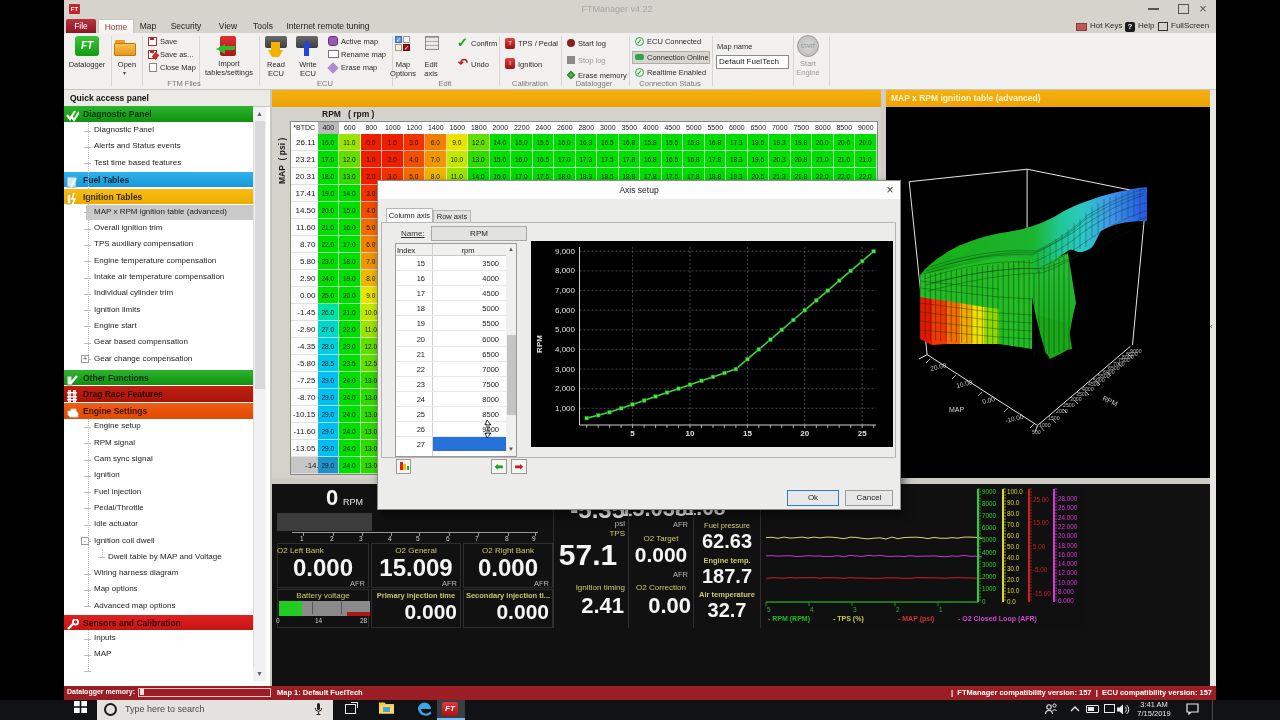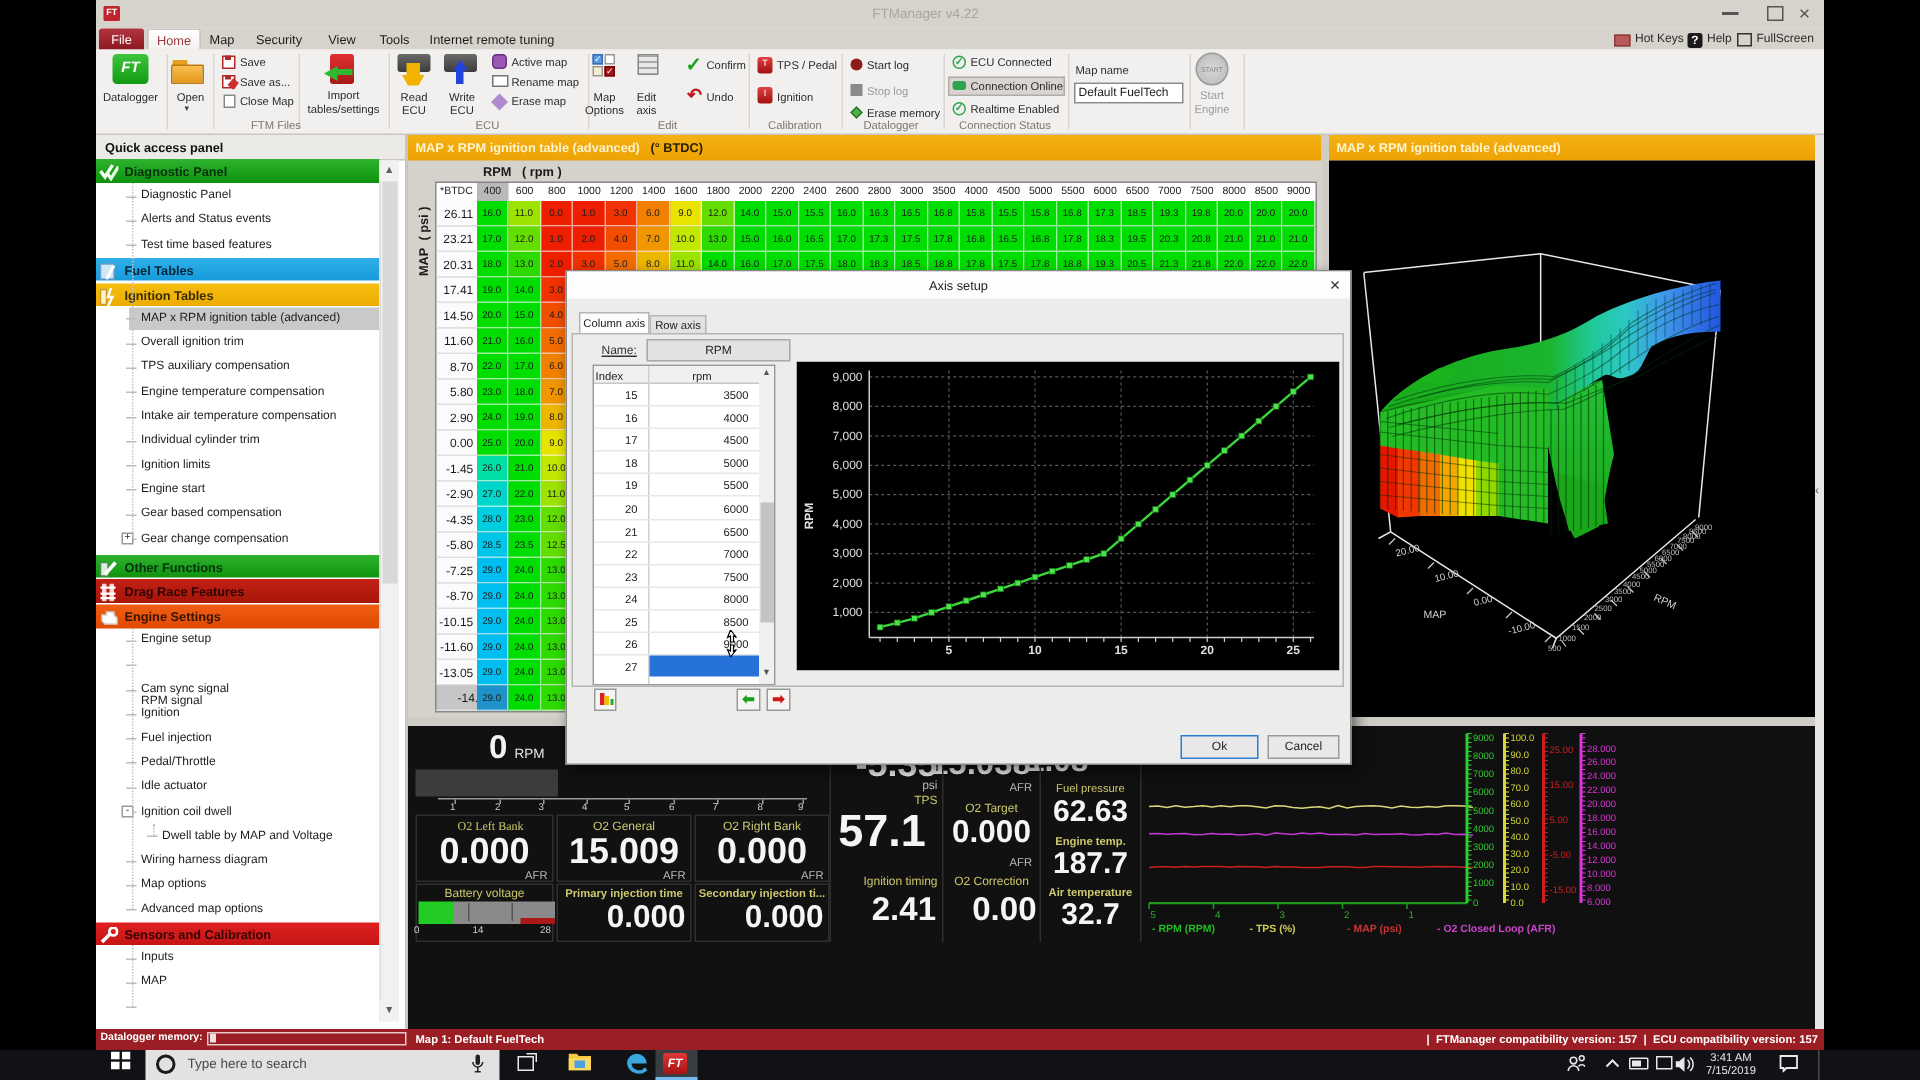--- a/index.html
+++ b/index.html
@@ -180,21 +180,21 @@
       </svg></div>
 <div class="a" style="left:83px;top:389.2px;width:180px;height:11px;color:#2e0502;font-size:8.5px;font-weight:bold;">Drag Race Features</div>
 <div class="a" style="left:64px;top:402.9px;width:189px;height:15.8px;background:linear-gradient(#f05d15,#e04a02);"></div>
 <div class="a" style="left:66px;top:404.9px;width:14px;height:12px;"><svg width="14" height="12" viewBox="0 0 14 12">
         <path d="M2 4 L5 4 L5 2 L10 2 L10 4 L12 6 L12 10 L4 10 L2 8 Z" fill="#fff" stroke="#d0d0d0"></path>
       </svg></div>
 <div class="a" style="left:83px;top:405.9px;width:180px;height:11px;color:#3a1400;font-size:8.5px;font-weight:bold;">Engine Settings</div>
 <div class="a" style="left:84px;top:426.9px;width:7px;height:1px;background:#bdbdbd;"></div>
 <div class="a" style="left:94px;top:421.4px;width:175px;height:11px;color:#1c1c1c;font-size:8px;">Engine setup</div>
 <div class="a" style="left:84px;top:443.2px;width:7px;height:1px;background:#bdbdbd;"></div>
-<div class="a" style="left:94px;top:437.7px;width:175px;height:11px;color:#1c1c1c;font-size:8px;margin-top:24px;">RPM signal</div>
+<div class="a" style="left:94px;top:437.7px;width:175px;height:11px;color:#1c1c1c;font-size:8px;">RPM signal</div>
 <div class="a" style="left:84px;top:459.5px;width:7px;height:1px;background:#bdbdbd;"></div>
 <div class="a" style="left:94px;top:454.0px;width:175px;height:11px;color:#1c1c1c;font-size:8px;">Cam sync signal</div>
 <div class="a" style="left:84px;top:475.8px;width:7px;height:1px;background:#bdbdbd;"></div>
 <div class="a" style="left:94px;top:470.3px;width:175px;height:11px;color:#1c1c1c;font-size:8px;">Ignition</div>
 <div class="a" style="left:84px;top:492.1px;width:7px;height:1px;background:#bdbdbd;"></div>
 <div class="a" style="left:94px;top:486.6px;width:175px;height:11px;color:#1c1c1c;font-size:8px;">Fuel injection</div>
 <div class="a" style="left:84px;top:508.4px;width:7px;height:1px;background:#bdbdbd;"></div>
 <div class="a" style="left:94px;top:502.9px;width:175px;height:11px;color:#1c1c1c;font-size:8px;">Pedal/Throttle</div>
 <div class="a" style="left:84px;top:524.7px;width:7px;height:1px;background:#bdbdbd;"></div>
 <div class="a" style="left:94px;top:519.2px;width:175px;height:11px;color:#1c1c1c;font-size:8px;">Idle actuator</div>
@@ -224,21 +224,20 @@
 <div class="a" style="left:88px;top:122px;width:1px;height:237px;border-left:1px dotted #c2c2c2;"></div>
 <div class="a" style="left:88px;top:419px;width:1px;height:187px;border-left:1px dotted #c2c2c2;"></div>
 <div class="a" style="left:102px;top:549px;width:1px;height:8px;border-left:1px dotted #c2c2c2;"></div>
 <div class="a" style="left:88px;top:630px;width:1px;height:41px;border-left:1px dotted #c2c2c2;"></div>
 <div class="a" style="left:253px;top:107px;width:13px;height:574px;background:#f1f1f1;border-left:1px solid #dcdcdc;box-sizing:border-box;"></div>
 <div class="a" style="left:253px;top:107px;width:13px;height:14px;background:#f1f1f1;color:#606060;font-size:7px;text-align:center;line-height:14px;">▲</div>
 <div class="a" style="left:255px;top:121px;width:10px;height:268px;background:#d8d8d8;"></div>
 <div class="a" style="left:253px;top:667px;width:13px;height:14px;background:#f1f1f1;color:#606060;font-size:7px;text-align:center;line-height:14px;">▼</div>
 <div class="a" style="left:272px;top:90px;width:609px;height:394px;background:#d5d1cb;"></div>
 <div class="a" style="left:272px;top:90px;width:609px;height:17px;background:linear-gradient(#f5b112,#eda203);"></div>
-<div class="a" style="left:277px;top:93px;width:360px;height:11px;color:#fdf3cd;font-size:8.5px;font-weight:bold;">MAP x RPM ignition table (advanced)&nbsp;&nbsp;&nbsp;<span style="color:#2b2000;">(° BTDC)</span></div>
 <div class="a" style="left:322px;top:109px;width:120px;height:11px;color:#1a1a1a;font-size:8.5px;font-weight:bold;">RPM&nbsp;&nbsp;&nbsp;<span style="font-weight:bold;">( rpm )</span></div>
 <div class="a" style="left:274px;top:131px;width:16px;height:60px;color:#1a1a1a;font-size:8.5px;font-weight:bold;writing-mode:vertical-rl;transform:rotate(180deg);text-align:center;line-height:16px;">MAP&nbsp;&nbsp;( psi )</div>
 <div class="a" style="left:290.0px;top:120.5px;width:587.5px;height:354.0px;background:#888;"></div>
 <div class="a" style="left:291.0px;top:121.5px;width:585.5px;height:12.0px;background:#fff;"></div>
 <div class="a" style="left:291.0px;top:123.5px;width:26.5px;height:9px;color:#1a1a1a;font-size:7px;text-align:center;">*BTDC</div>
 <div class="a" style="left:317.5px;top:121.5px;width:21.5px;height:12.0px;background:#b9b9b9;color:#1a1a1a;font-size:7px;text-align:center;line-height:12px;">400</div>
 <div class="a" style="left:339.0px;top:121.5px;width:21.5px;height:12.0px;color:#1a1a1a;font-size:7px;text-align:center;line-height:12px;">600</div>
 <div class="a" style="left:360.5px;top:121.5px;width:21.5px;height:12.0px;color:#1a1a1a;font-size:7px;text-align:center;line-height:12px;">800</div>
 <div class="a" style="left:382.0px;top:121.5px;width:21.5px;height:12.0px;color:#1a1a1a;font-size:7px;text-align:center;line-height:12px;">1000</div>
 <div class="a" style="left:403.5px;top:121.5px;width:21.5px;height:12.0px;color:#1a1a1a;font-size:7px;text-align:center;line-height:12px;">1200</div>
@@ -1034,21 +1033,21 @@
 <div class="a" style="left:446px;top:535px;width:8px;height:7px;color:#d0d0d0;font-size:6.5px;">6</div>
 <div class="a" style="left:478px;top:533px;width:1px;height:3px;background:#9a9a9a;"></div>
 <div class="a" style="left:475px;top:535px;width:8px;height:7px;color:#d0d0d0;font-size:6.5px;">7</div>
 <div class="a" style="left:508px;top:533px;width:1px;height:3px;background:#9a9a9a;"></div>
 <div class="a" style="left:505px;top:535px;width:8px;height:7px;color:#d0d0d0;font-size:6.5px;">8</div>
 <div class="a" style="left:535px;top:533px;width:1px;height:3px;background:#9a9a9a;"></div>
 <div class="a" style="left:532px;top:535px;width:8px;height:7px;color:#d0d0d0;font-size:6.5px;">9</div>
 <div class="a" style="left:277px;top:543px;width:92px;height:45px;border:1px solid #2e2e2e;box-sizing:border-box;"></div>
 <div class="a" style="left:371px;top:543px;width:90px;height:45px;border:1px solid #2e2e2e;box-sizing:border-box;"></div>
 <div class="a" style="left:463px;top:543px;width:90px;height:45px;border:1px solid #2e2e2e;box-sizing:border-box;"></div>
-<div class="a" style="left:277px;top:546px;width:72px;height:9px;color:#cdc86e;font-size:8px;text-align:right;font-family:Liberation Serif, serif;">O2 Left Bank</div>
+<div class="a" style="left:277px;top:546px;width:72px;height:9px;color:#cdc86e;font-size:8px;text-align:left;">O2 Left Bank</div>
 <div class="a" style="left:277px;top:554px;width:92px;height:28px;color:#f5f5f5;font-size:24px;font-weight:bold;text-align:center;">0.000</div>
 <div class="a" style="left:277px;top:579px;width:88px;height:8px;color:#b8b8b8;font-size:7.5px;text-align:right;">AFR</div>
 <div class="a" style="left:371px;top:546px;width:90px;height:9px;color:#cdc86e;font-size:8px;text-align:center;">O2 General</div>
 <div class="a" style="left:371px;top:554px;width:90px;height:28px;color:#f5f5f5;font-size:24px;font-weight:bold;text-align:center;">15.009</div>
 <div class="a" style="left:371px;top:579px;width:86px;height:8px;color:#b8b8b8;font-size:7.5px;text-align:right;">AFR</div>
 <div class="a" style="left:463px;top:546px;width:90px;height:9px;color:#cdc86e;font-size:8px;text-align:center;">O2 Right Bank</div>
 <div class="a" style="left:463px;top:554px;width:90px;height:28px;color:#f5f5f5;font-size:24px;font-weight:bold;text-align:center;">0.000</div>
 <div class="a" style="left:463px;top:579px;width:86px;height:8px;color:#b8b8b8;font-size:7.5px;text-align:right;">AFR</div>
 <div class="a" style="left:555px;top:496px;width:70px;height:24px;color:#f5f5f5;font-size:24px;font-weight:bold;text-align:right;">-5.35</div>
 <div class="a" style="left:555px;top:519px;width:70px;height:9px;color:#b8b8b8;font-size:8px;text-align:right;">psi</div>

